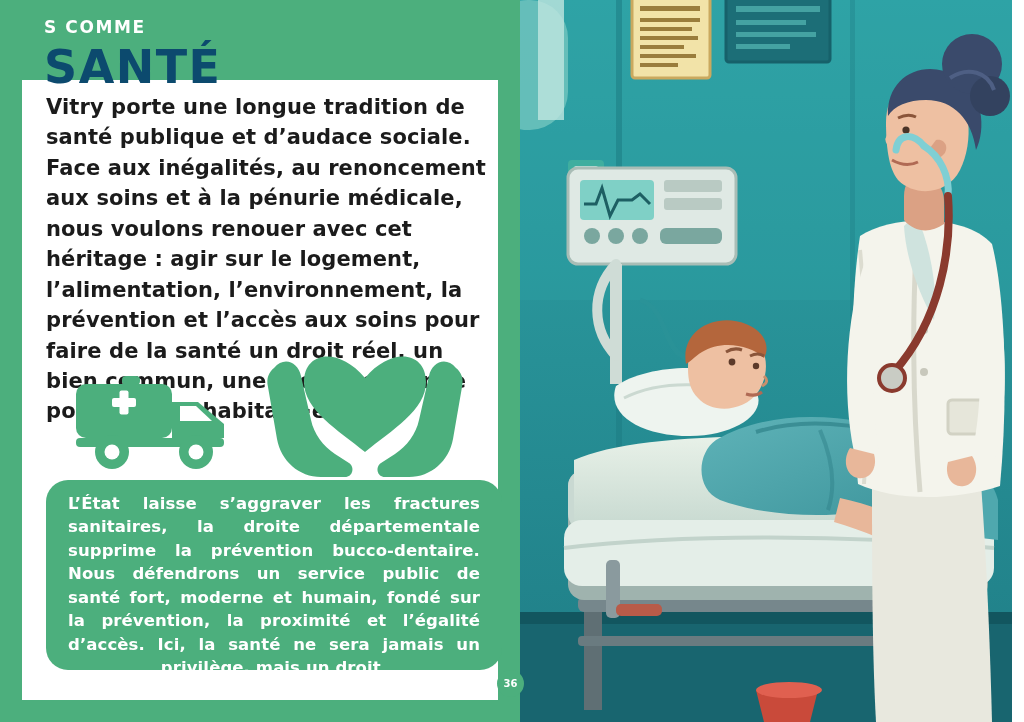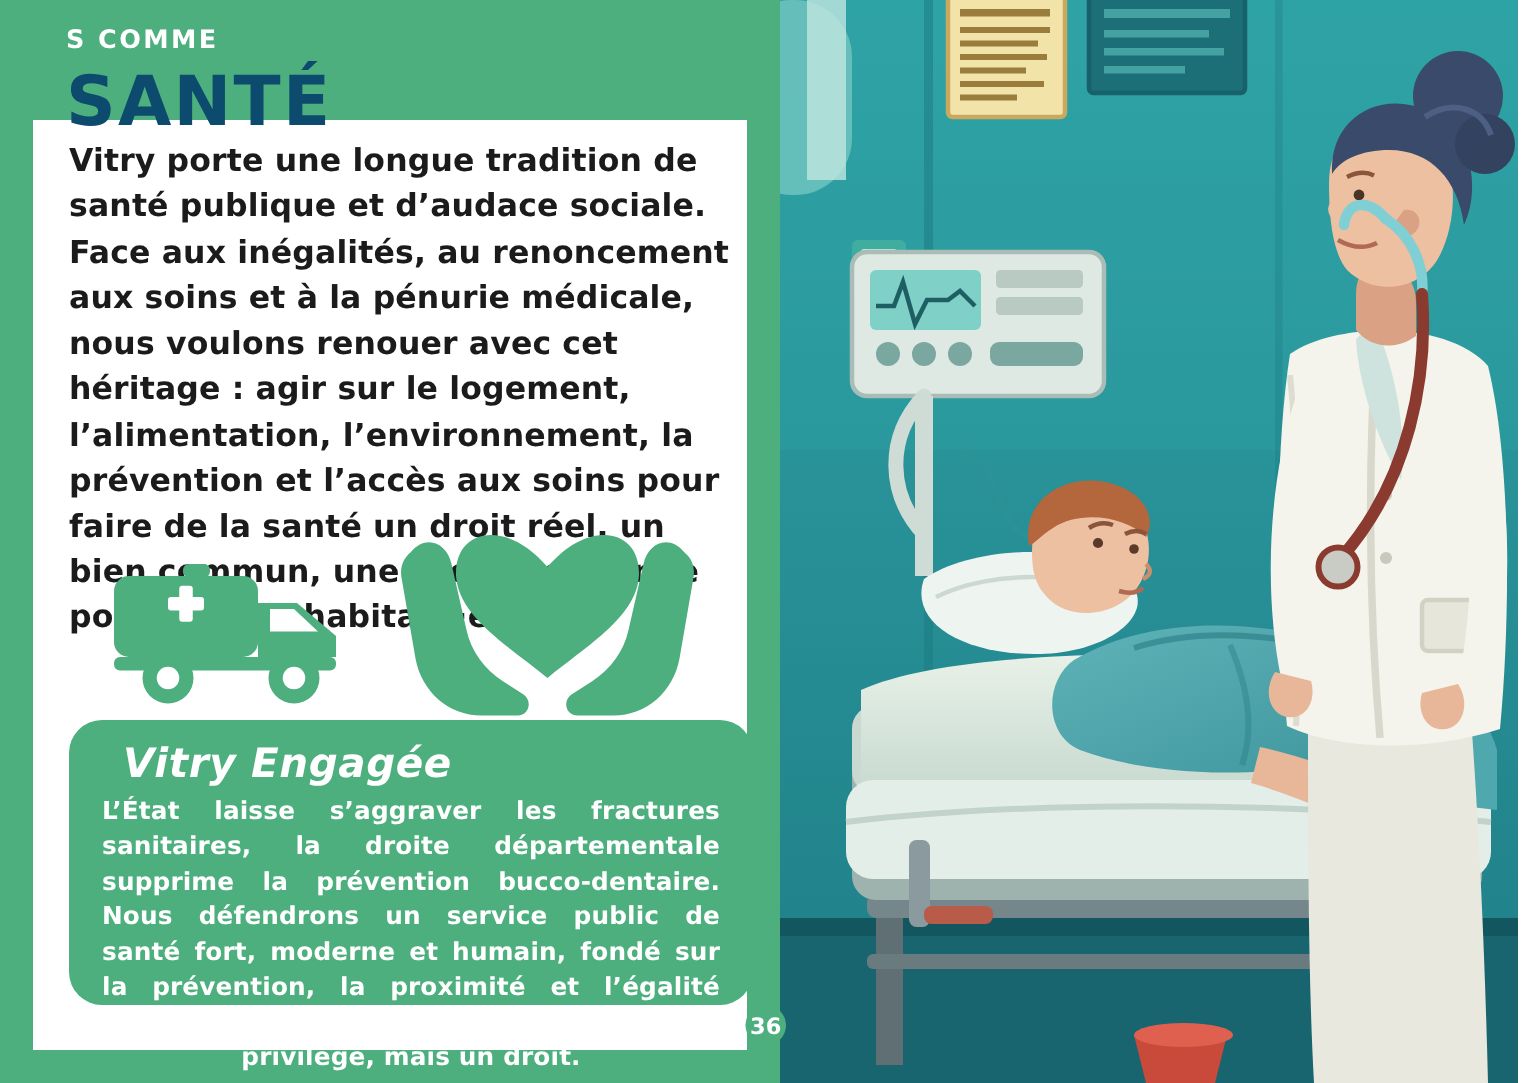--- a/index.html
+++ b/index.html
@@ -140,21 +140,21 @@
   .page-number {
     position: absolute;
     left: 497px;
     top: 670px;
     width: 27px;
     height: 27px;
     border-radius: 50%;
     background: #4caf7d;
     color: #ffffff;
     font-family: "DejaVu Sans", sans-serif;
-    font-size: 15px;
+    font-size: 10px;
     font-weight: bold;
     display: flex;
     align-items: center;
     justify-content: center;
     z-index: 7;
   }
 
   
   .illustration {
     position: absolute;
@@ -217,21 +217,20 @@
 
           <path d="M14 66 c10 -12 24 -6 27 8 l10 44 c3 14 12 26 24 34 l14 9 c6 4 4 14 -4 14 h-24 c-22 0 -40 -16 -44 -38 l-9 -52 c-2 -9 1 -15 6 -19 z"></path>
 
           <path d="M196 66 c-10 -12 -24 -6 -27 8 l-10 44 c-3 14 -12 26 -24 34 l-14 9 c-6 4 -4 14 4 14 h24 c22 0 40 -16 44 -38 l9 -52 c2 -9 -1 -15 -6 -19 z"></path>
         </g>
       </svg>
     </div>
   </div>
 
   <div class="engaged">
-    <div class="engaged-title">Vitry Engagée</div>
     <div class="engaged-body">L’État laisse s’aggraver les fractures sanitaires, la droite départementale supprime la prévention bucco-dentaire. Nous défendrons un service public de santé fort, moderne et humain, fondé sur la prévention, la proximité et l’égalité d’accès. Ici, la santé ne sera jamais un privilège, mais un droit.</div>
   </div>
 
   <div class="page-number">36</div>
 
   <div class="illustration">
     <svg class="illu-svg" viewBox="0 0 504 722" width="504" height="722" aria-hidden="true">
       <defs>
         <linearGradient id="wallg" x1="0" y1="0" x2="0" y2="1">
           <stop offset="0%" stop-color="#2fa3a6"></stop>

